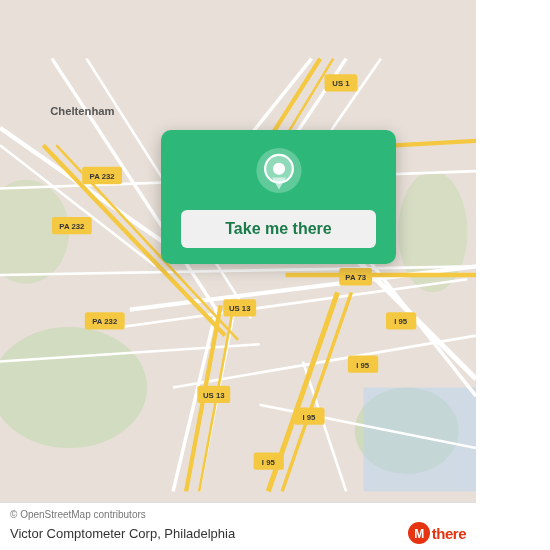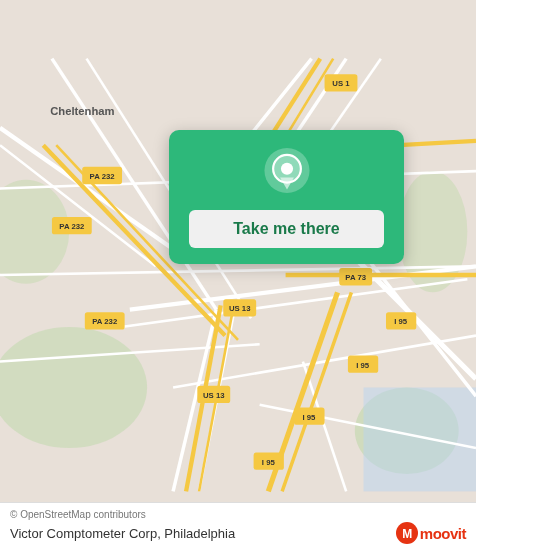--- a/index.html
+++ b/index.html
@@ -23,21 +23,21 @@
     #map-svg {
       position: absolute;
       top: 0; left: 0;
       width: 100%; height: 100%;
     }
 
     
     #location-card {
       position: absolute;
       top: 130px;
-      left: 169px;
+      left: 161px;
       width: 235px;
       background: #2db87a;
       border-radius: 10px;
       display: flex;
       flex-direction: column;
       align-items: center;
       padding: 18px 20px 16px 20px;
       box-shadow: 0 4px 16px rgba(0,0,0,0.25);
     }
 
@@ -209,17 +209,17 @@
   <div id="bottom-bar">
     <div id="copyright-line">© OpenStreetMap contributors</div>
     <div id="location-name-line">
       <span>Victor Comptometer Corp, Philadelphia</span>
       <div id="moovit-logo">
 
         <svg width="22" height="22" viewBox="0 0 22 22" style="margin-right:2px">
           <circle cx="11" cy="11" r="11" fill="#e63312"></circle>
           <text x="11" y="16" font-size="12" font-weight="bold" text-anchor="middle" fill="#fff" font-family="Arial">M</text>
         </svg>
-        <span>moovit</span>
+        <span>there</span>
       </div>
     </div>
   </div>
 </div>
 
 </body></html>

